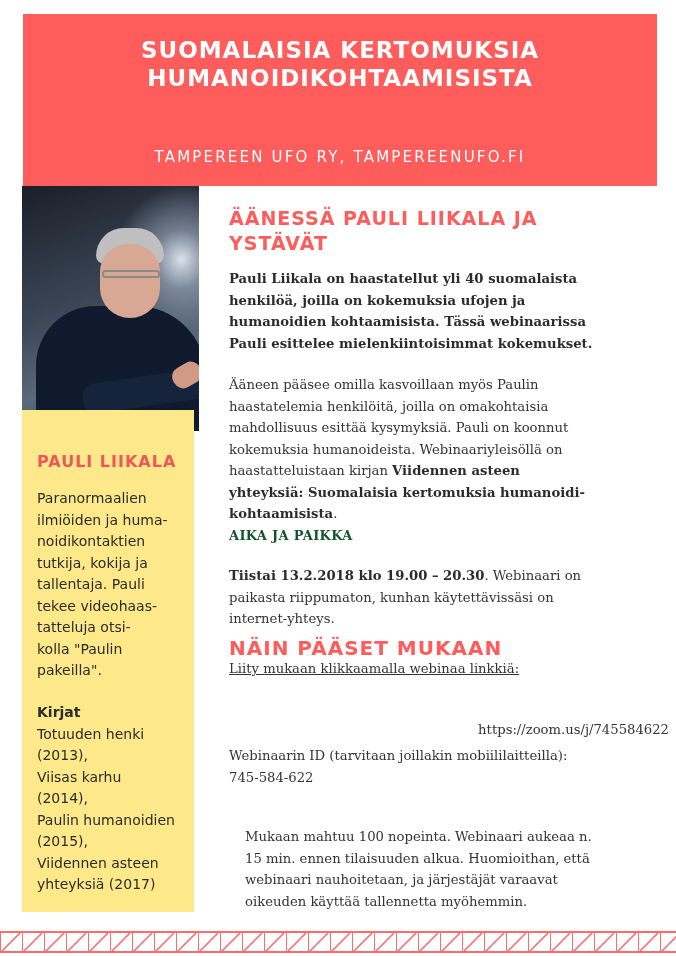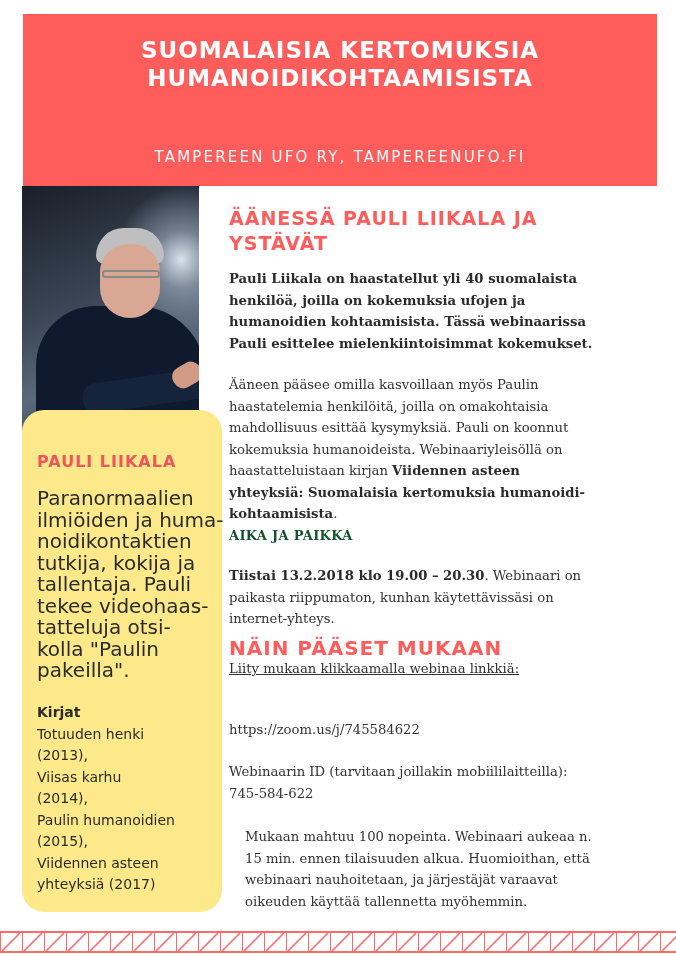--- a/index.html
+++ b/index.html
@@ -31,32 +31,31 @@
     }
     .photo .hair { position: absolute; left: 74px; top: 42px; width: 68px; height: 36px; background: #bfbfbf; border-radius: 34px 34px 10px 10px; }
     .photo .face { position: absolute; left: 78px; top: 58px; width: 60px; height: 74px; background: #d9a894; border-radius: 28px 28px 30px 30px; }
     .photo .glasses { position: absolute; left: 80px; top: 84px; width: 58px; height: 8px; border: 2px solid #8a8a8a; border-radius: 3px; }
     .photo .body { position: absolute; left: 14px; top: 120px; width: 170px; height: 140px; background: #0f1a2e; border-radius: 60px 70px 0 0; }
     .photo .arms { position: absolute; left: 60px; top: 190px; width: 130px; height: 30px; background: #15233b; border-radius: 14px; transform: rotate(-8deg); }
     .photo .hand { position: absolute; left: 150px; top: 178px; width: 30px; height: 22px; background: #d09a84; border-radius: 10px; transform: rotate(-30deg); }
     .photo .watch { position: absolute; left: 117px; top: 225px; width: 16px; height: 16px; background: #2a2a2a; border: 2px solid #555; border-radius: 3px; }
 
     .sidebar {
-      position: absolute; left: 22px; top: 410px; width: 200px; height: 502px;
+      position: absolute; left: 22px; top: 410px; width: 172px; height: 502px;
       background: #fde98a;
-      border-radius: 22px;
     }
     .sidebar-name {
       position: absolute; left: 15px; top: 42px;
       font-family: "DejaVu Sans", sans-serif; font-weight: bold;
       font-size: 16px; color: #f2545b; letter-spacing: 1px; white-space: nowrap;
     }
     .sidebar-bio {
       position: absolute; left: 15px; top: 78px; width: 160px;
-      font-family: "DejaVu Sans", sans-serif; font-size: 20px; line-height: 21.5px; color: #2b2b2b;
+      font-family: "DejaVu Sans", sans-serif; font-size: 14px; line-height: 21.5px; color: #2b2b2b;
     }
     .sidebar-bio div { white-space: nowrap; }
     .sidebar-books {
       position: absolute; left: 15px; top: 292px; width: 160px;
       font-family: "DejaVu Sans", sans-serif; font-size: 14px; line-height: 21.5px; color: #2b2b2b;
     }
     .sidebar-books .books-head { font-weight: bold; }
     .sidebar-books div { white-space: nowrap; }
 
     .main { position: absolute; left: 229px; top: 206px; width: 440px; }
@@ -73,22 +72,22 @@
     .para {
       position: absolute; left: 0; width: 440px;
       font-size: 13.2px; line-height: 21.5px; color: #333333;
     }
     .para b { color: #2b2b2b; }
     .p-voice { top: 168px; }
     .aika-head { position: absolute; top: 322px; left: 0; font-weight: bold; font-size: 13px; letter-spacing: 0.3px; white-space: nowrap; color: #14532d; }
     .p-time { top: 359px; }
     .h-join { position: absolute; top: 430px; left: 0; font-size: 20px; }
     .p-liity { top: 452px; text-decoration: underline; }
-    .p-url { top: 513px; }
-    .p-id { top: 555px; }
+    .p-url { top: 513px; text-align: right; }
+    .p-id { top: 539px; }
     .p-info { top: 620px; margin-left: 16px; }
 
     .bottom-border {
       position: absolute; left: 0; top: 931px; width: 676px; height: 22px;
       border-top: 2px solid #ff6b6b; border-bottom: 2px solid #ff6b6b;
       overflow: hidden;
     }
     .bottom-border svg { display: block; }
   </style>
 </head>

